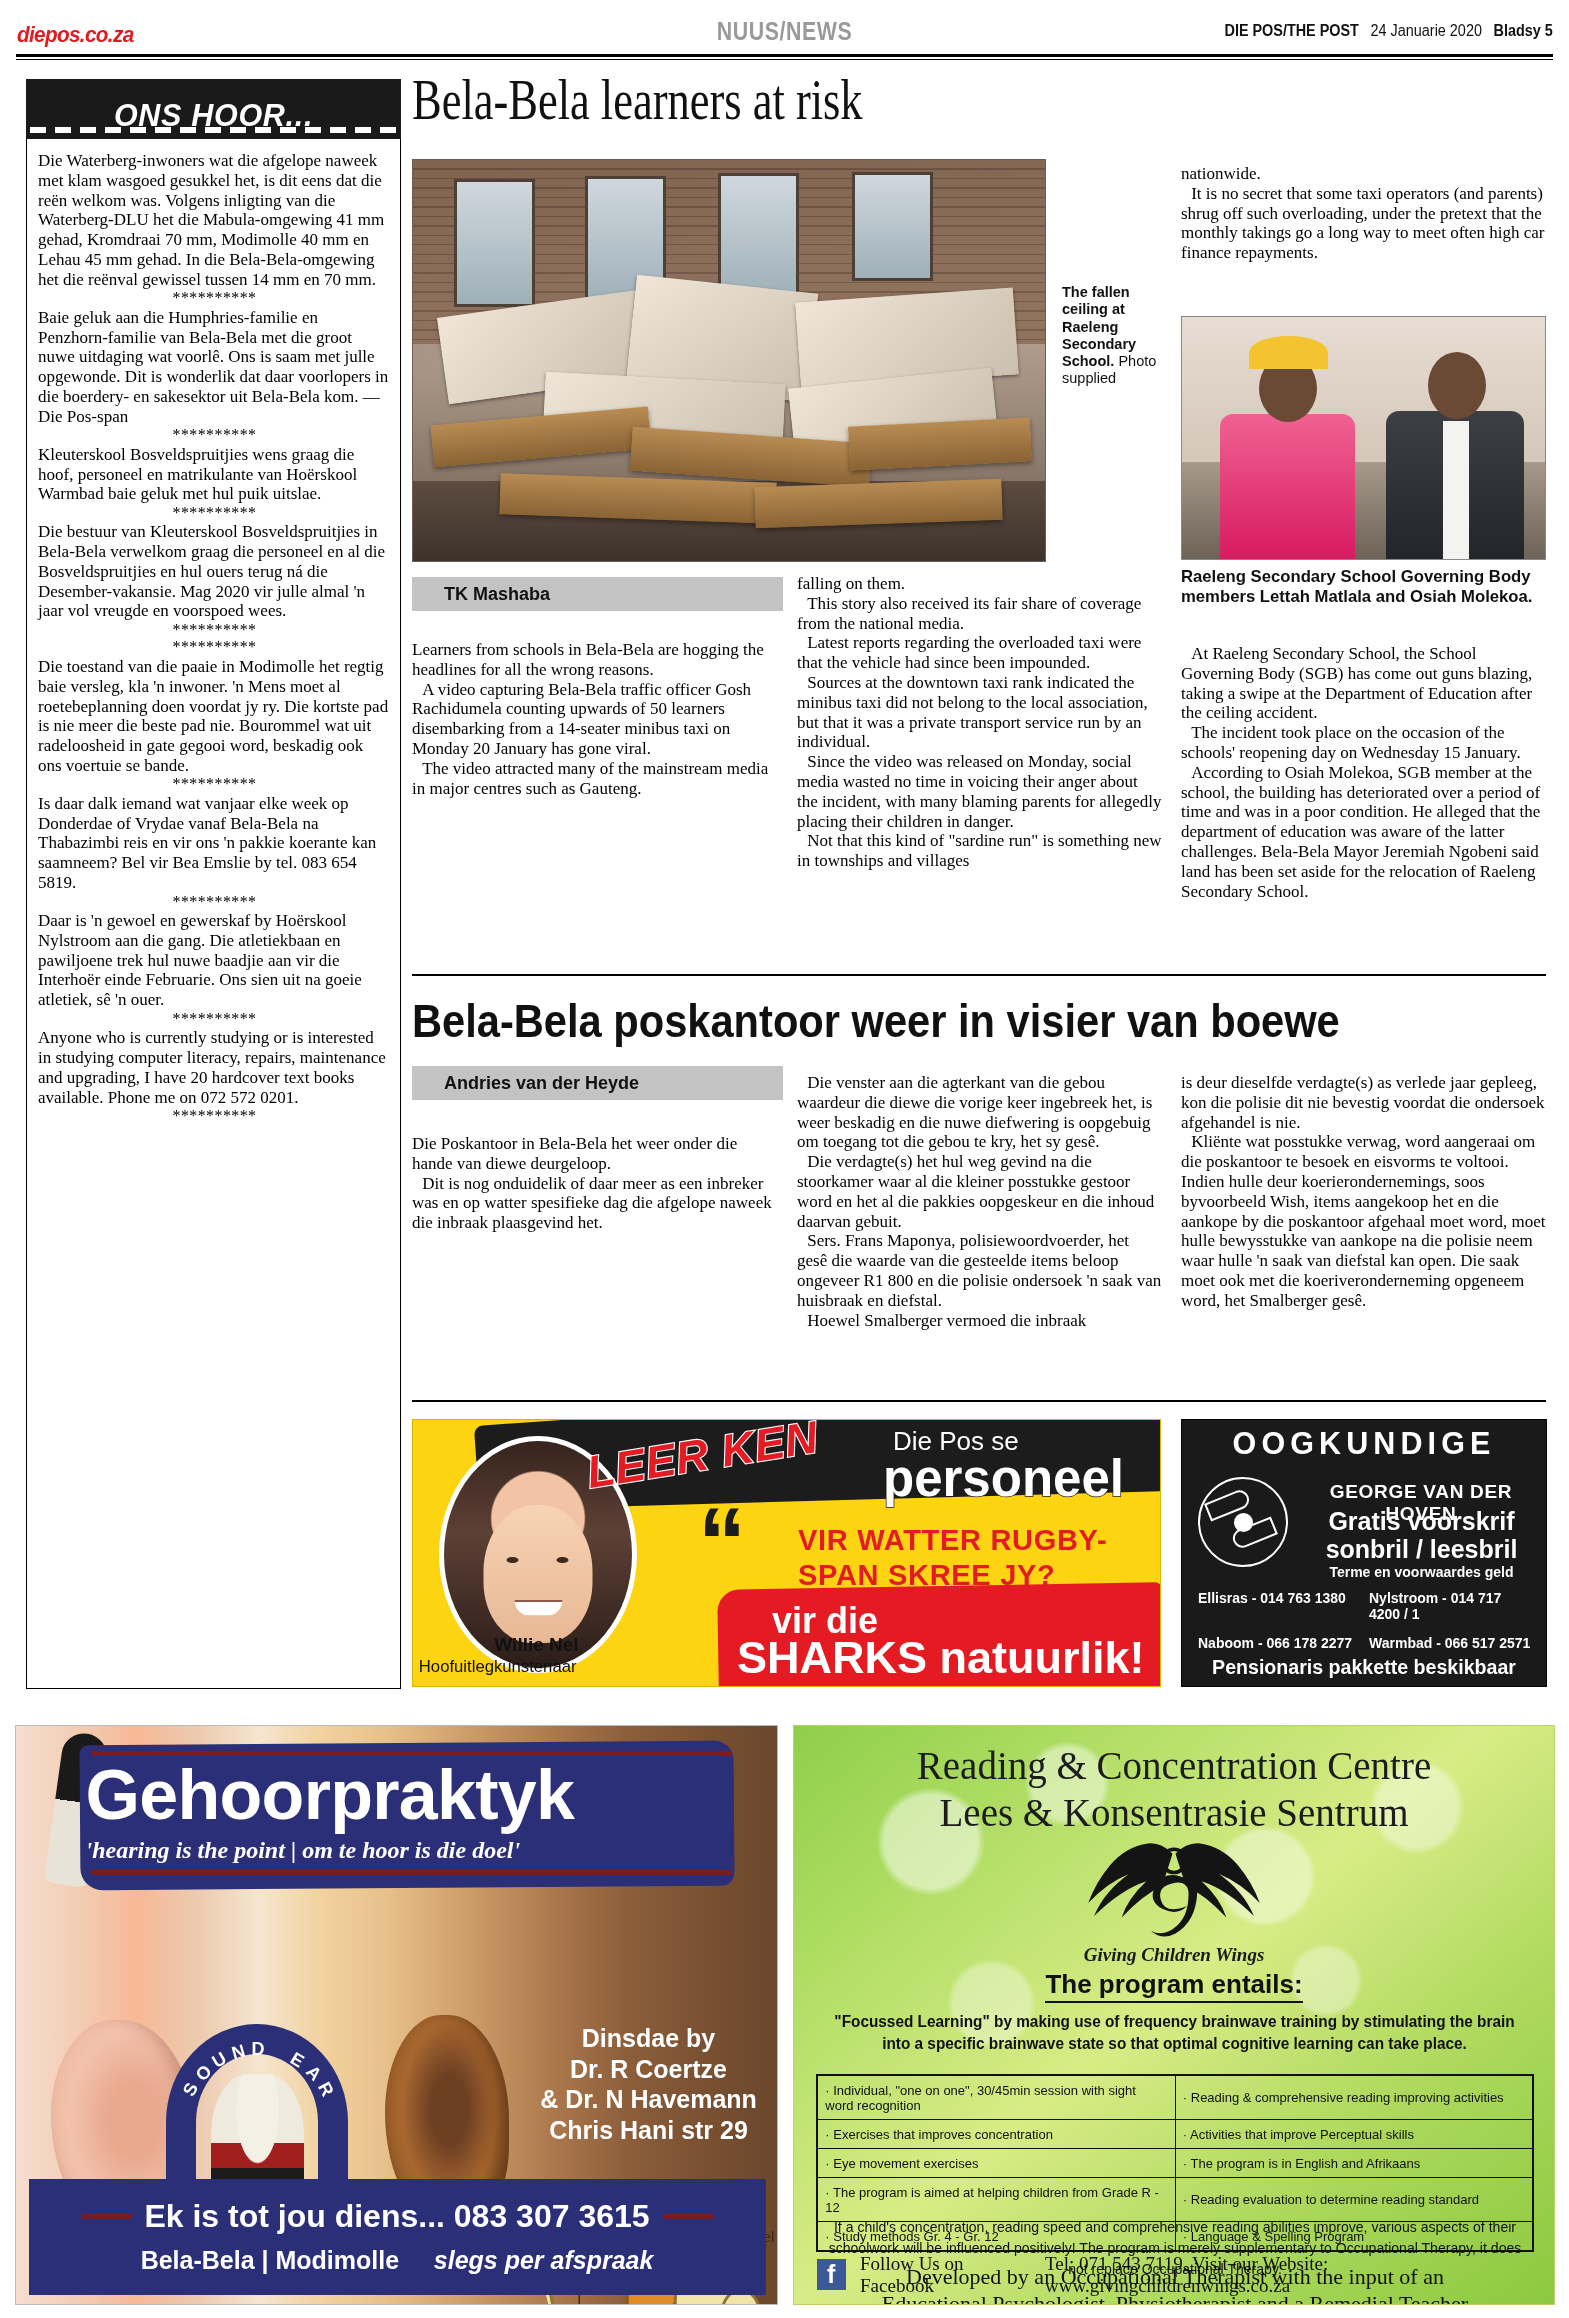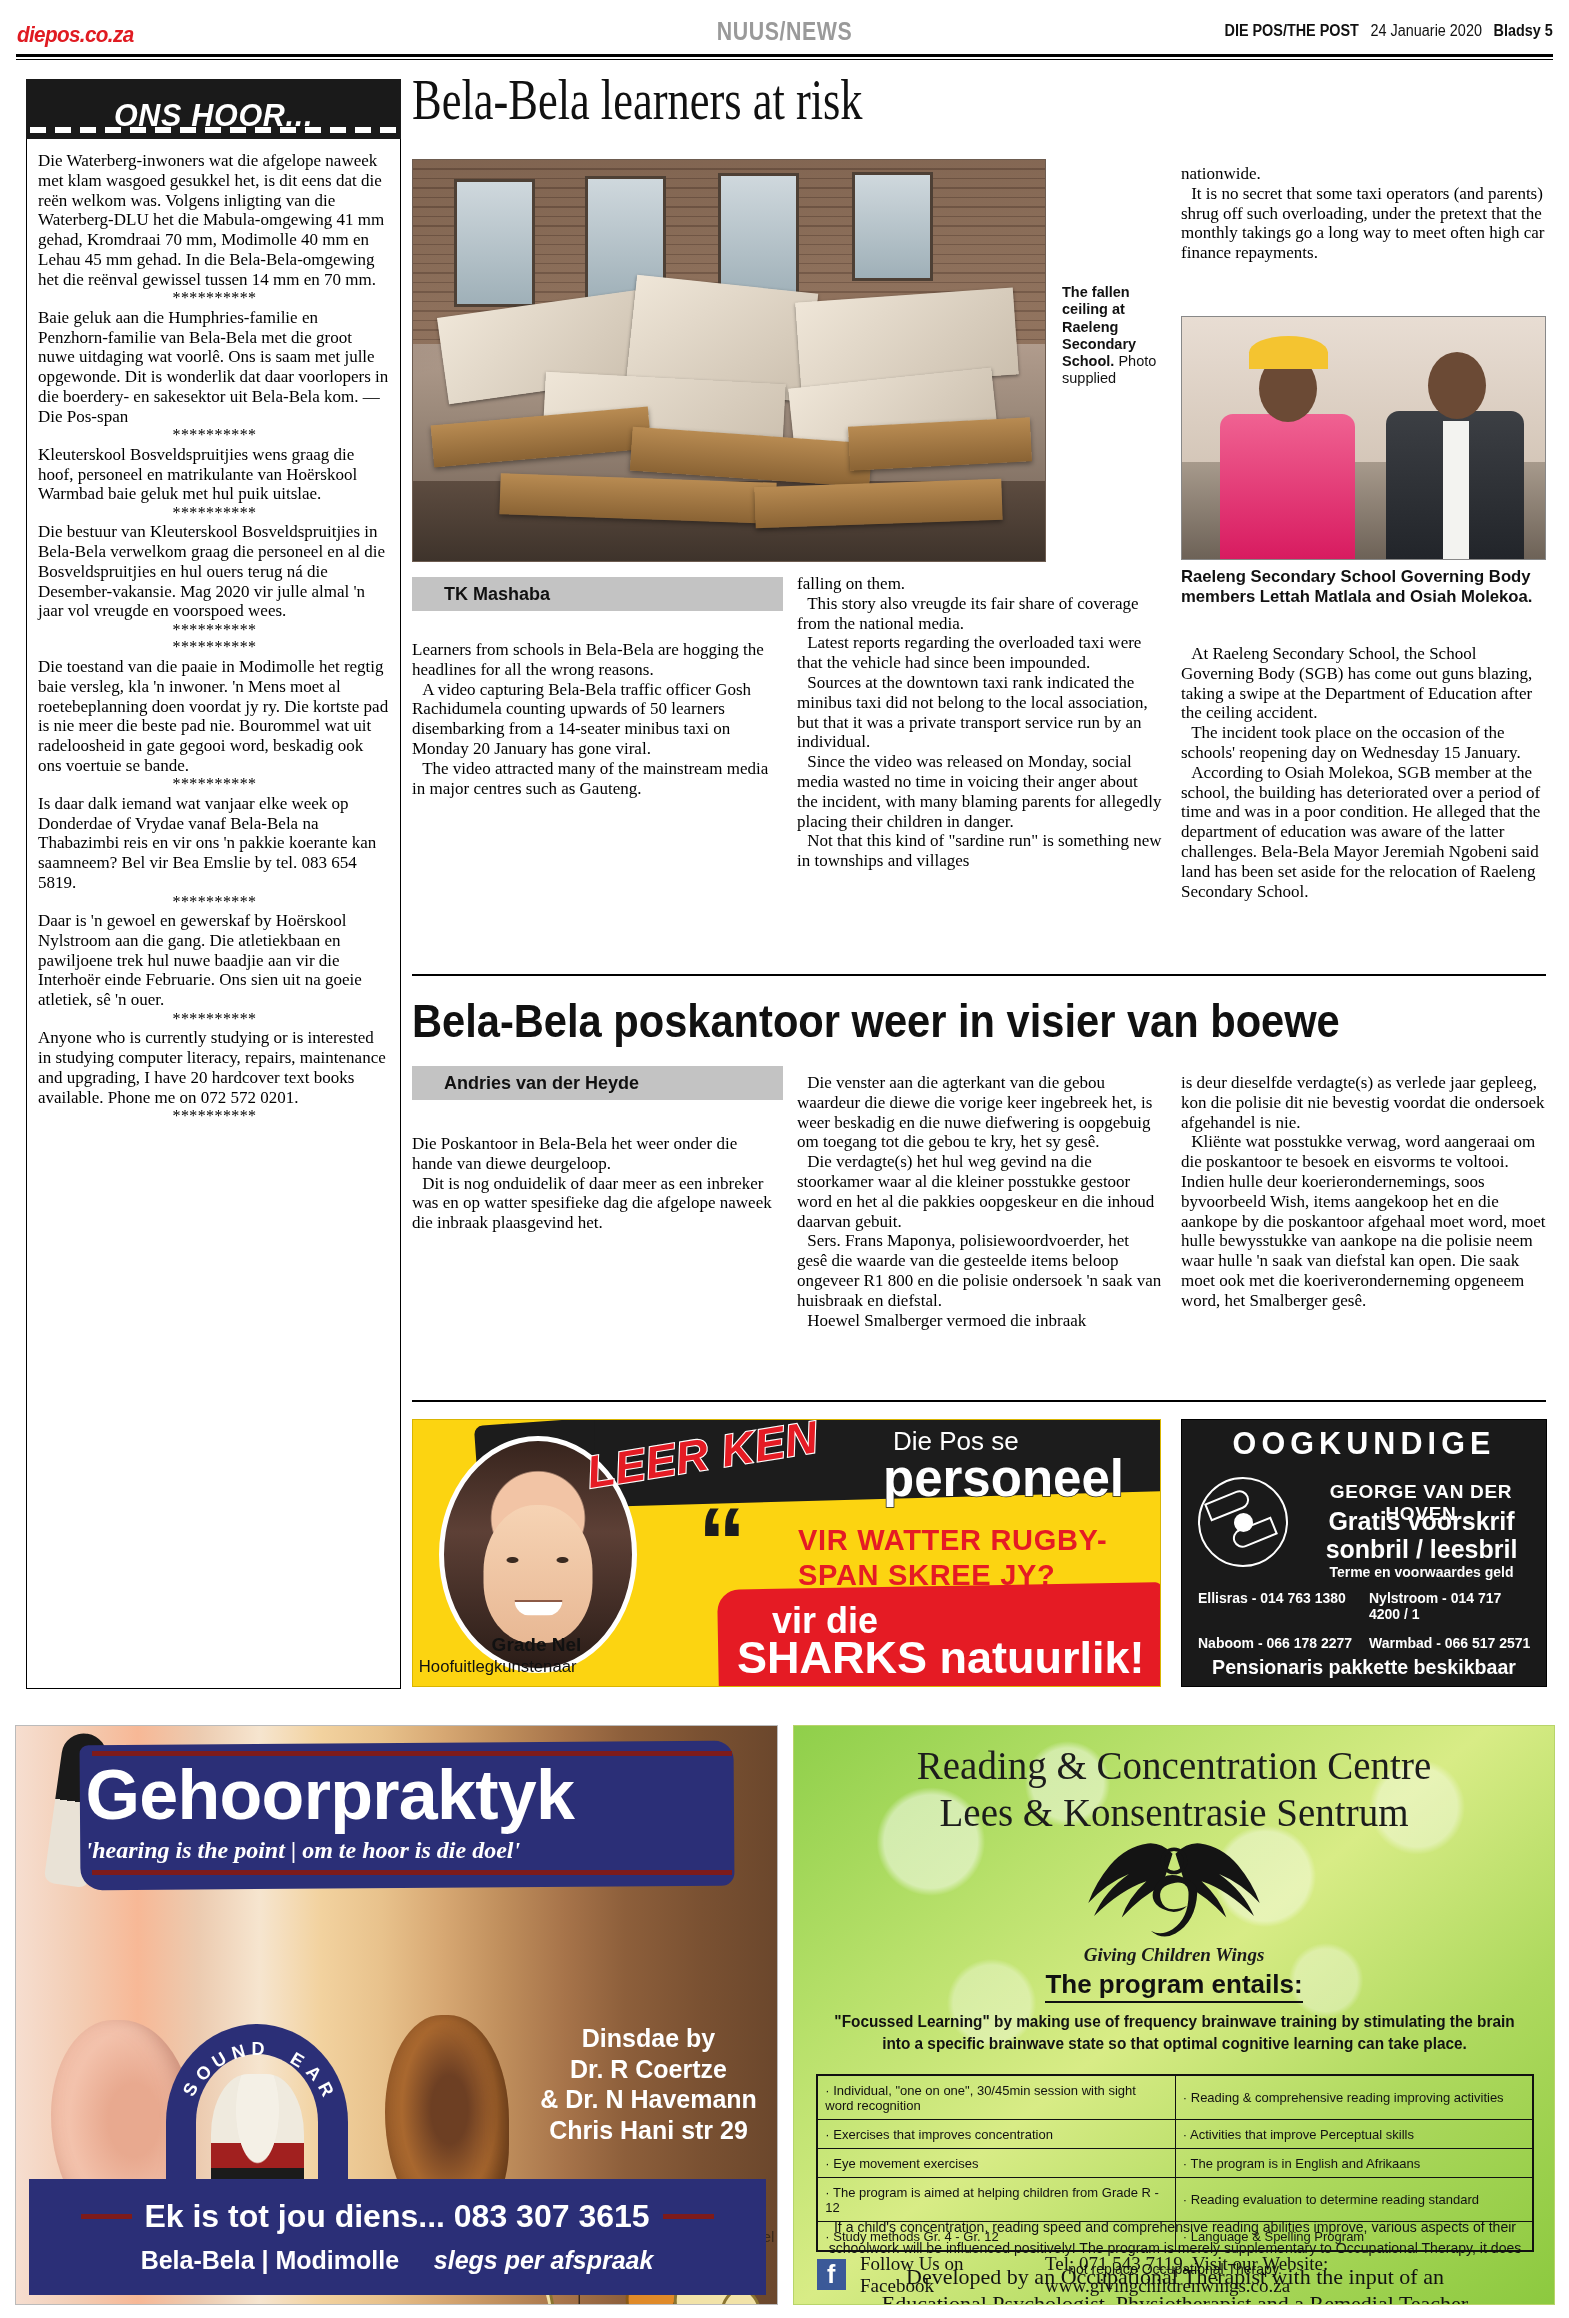--- a/index.html
+++ b/index.html
@@ -581,21 +581,21 @@
 
   <div class="byline" id="byline1">TK Mashaba</div>
 
   <div class="artcol" id="a1c1">
       <p>Learners from schools in Bela-Bela are hogging the headlines for all the wrong reasons.</p>
       <p class="ind">A video capturing Bela-Bela traffic officer Gosh Rachidumela counting upwards of 50 learners disembarking from a 14-seater minibus taxi on Monday 20 January has gone viral.</p>
       <p class="ind">The video attracted many of the mainstream media in major centres such as Gauteng.</p>
     </div>
   <div class="artcol" id="a1c2">
       <p>falling on them.</p>
-      <p class="ind">This story also vreugde its fair share of coverage from the national media.</p>
+      <p class="ind">This story also received its fair share of coverage from the national media.</p>
       <p class="ind">Latest reports regarding the overloaded taxi were that the vehicle had since been impounded.</p>
       <p class="ind">Sources at the downtown taxi rank indicated the minibus taxi did not belong to the local association, but that it was a private transport service run by an individual.</p>
       <p class="ind">Since the video was released on Monday, social media wasted no time in voicing their anger about the incident, with many blaming parents for allegedly placing their children in danger.</p>
       <p class="ind">Not that this kind of "sardine run" is something new in townships and villages</p>
     </div>
   <div class="artcol" id="a1c3a">
       <p>nationwide.</p>
       <p class="ind">It is no secret that some taxi operators (and parents) shrug off such overloading, under the pretext that the monthly takings go a long way to meet often high car finance repayments.</p>
     </div>
   <div class="artcol" id="a1c3b">
@@ -632,21 +632,21 @@
     <div class="lk-blackstroke"></div>
     <div class="lk-redstroke"></div>
 
     <div class="lk-portrait">
       <div class="lk-face">
         <div class="lk-eye" style="left:23px; top:52px;"></div>
         <div class="lk-eye" style="left:73px; top:52px;"></div>
         <div class="lk-mouth" style="top:95px;"></div>
       </div>
     </div>
-    <div class="lk-name">Grade Nel</div>
+    <div class="lk-name">Willie Nel</div>
     <div class="lk-role">Hoofuitlegkunstenaar</div>
 
     <div class="lk-leerken">LEER KEN</div>
     <div class="lk-diepos">Die Pos se</div>
     <div class="lk-personeel">personeel</div>
 
     <div class="lk-quote">“</div>
     <div class="lk-q1">
       <div>VIR WATTER RUGBY-</div>
       <div>SPAN SKREE JY?</div>

